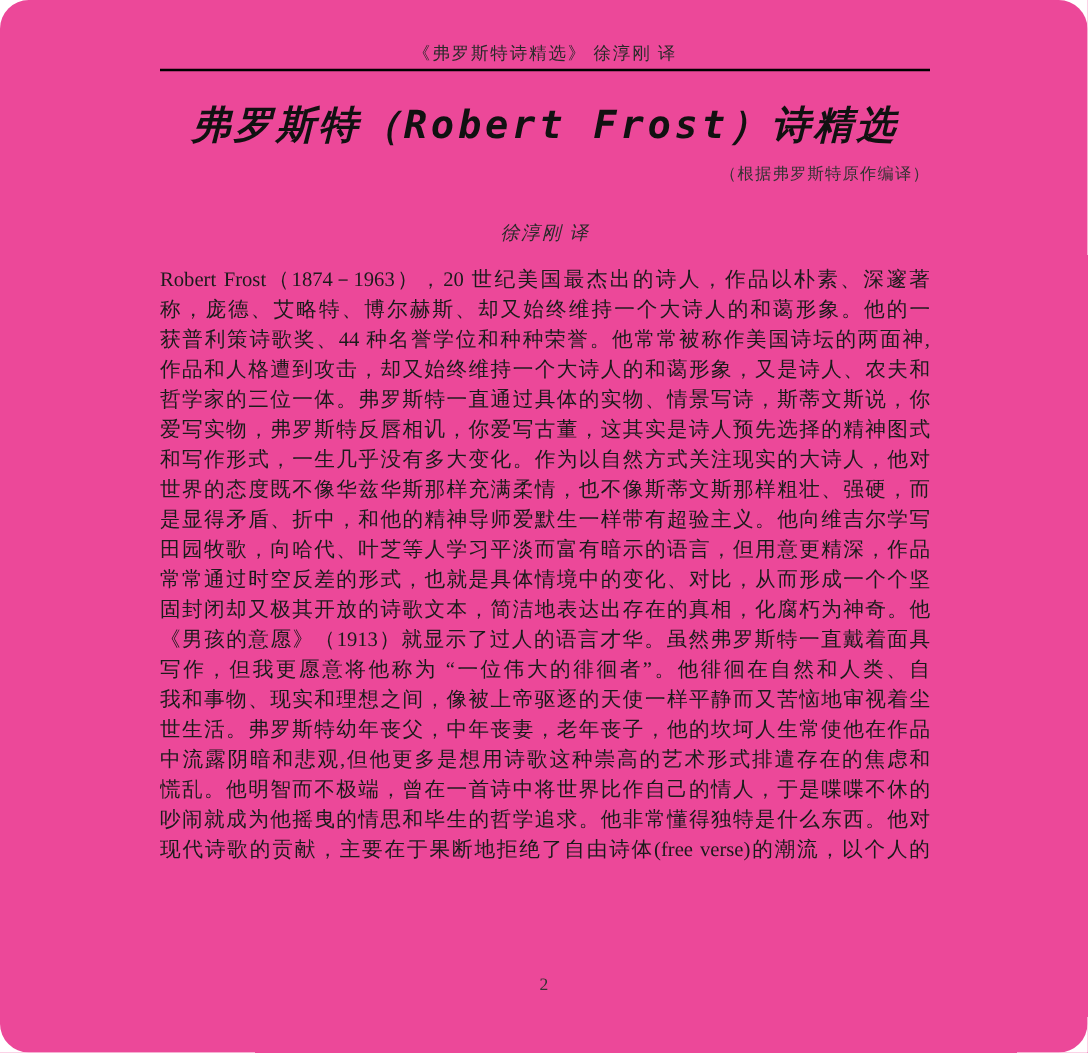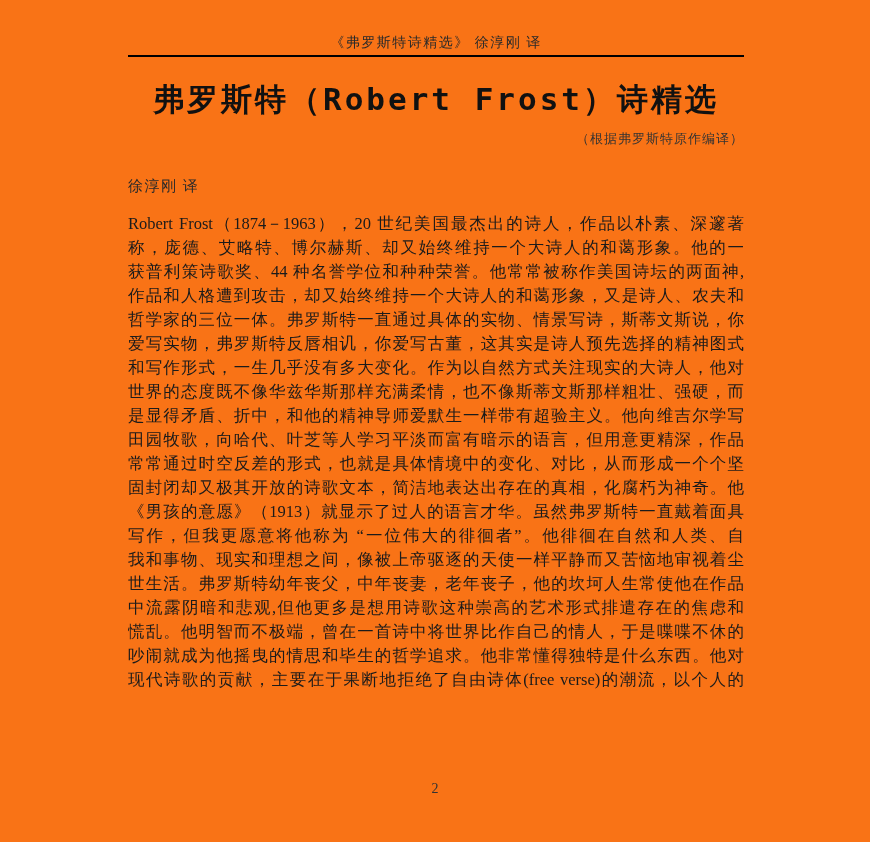--- a/index.html
+++ b/index.html
@@ -5,24 +5,25 @@
   html, body {
     margin: 0;
     padding: 0;
     background: #ffffff;
   }
   .page {
     position: relative;
     width: 870px;
     height: 842px;
     margin: 0 auto;
-    background: #f97316;
+    background: #ec4899;
     color: #1c1c1c;
     font-family: "Liberation Serif", "DejaVu Serif", serif;
     overflow: hidden;
+    border-radius: 23px;
   }
   .content {
     padding: 34px 126px 0 128px;
   }
   .doc-header {
     text-align: center;
     font-size: 14px;
     letter-spacing: 1.5px;
     color: #2a2a2a;
     white-space: pre;
@@ -34,35 +35,37 @@
   }
   .doc-title {
     margin-top: 22px;
     text-align: center;
     font-family: "DejaVu Sans Mono", "DejaVu Sans", sans-serif;
     font-weight: bold;
     font-size: 31px;
     letter-spacing: 3px;
     color: #111111;
     white-space: nowrap;
+    font-style: italic;
   }
   .doc-subtitle {
     margin-top: 9px;
     text-align: right;
     font-size: 13px;
     letter-spacing: 1px;
     color: #333333;
   }
   .translator {
     margin-top: 29px;
-    text-align: left;
+    text-align: center;
     font-size: 15px;
     letter-spacing: 1.5px;
     color: #2a2a2a;
     white-space: pre;
+    font-style: italic;
   }
   .body-text {
     margin-top: 16px;
     font-size: 16.5px;
     line-height: 24px;
     color: #1b1b1b;
   }
   .body-line {
     text-align: justify;
     text-align-last: justify;

